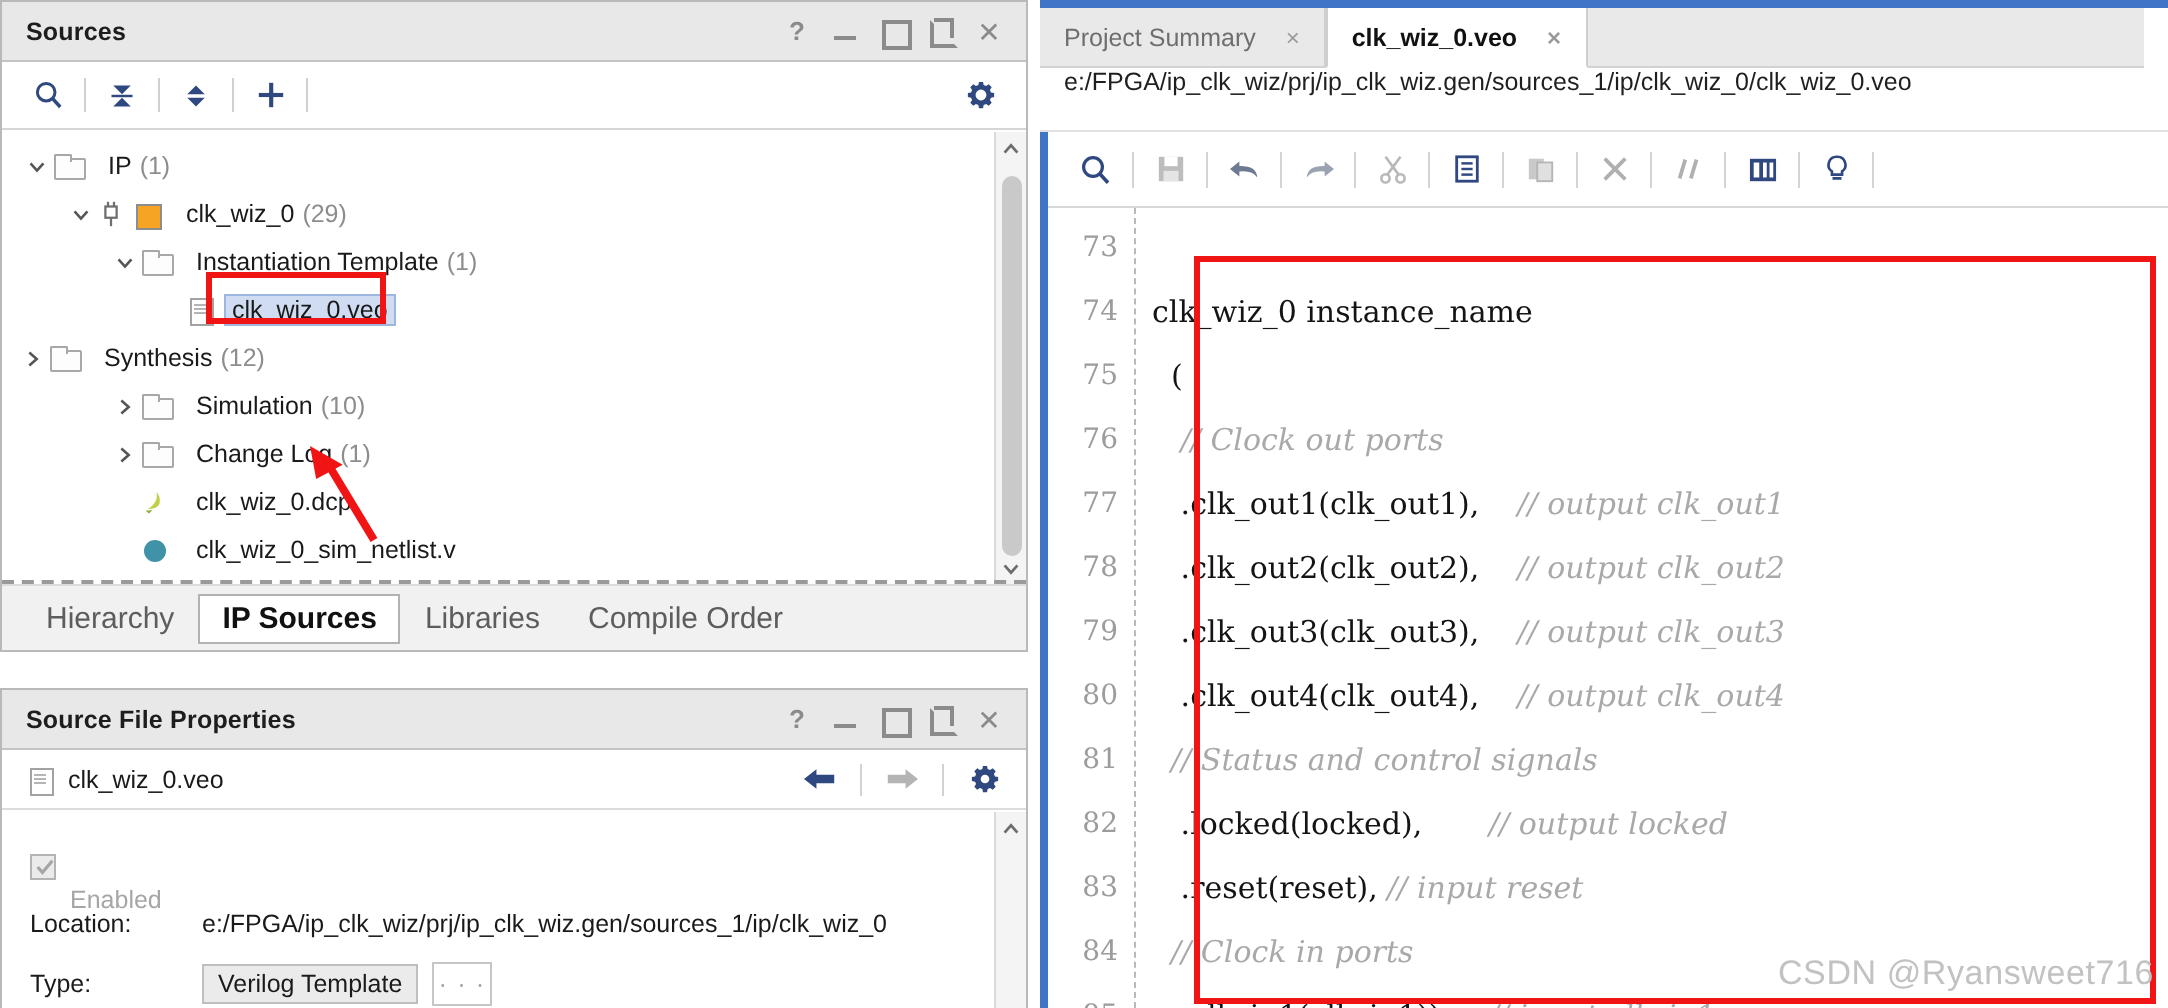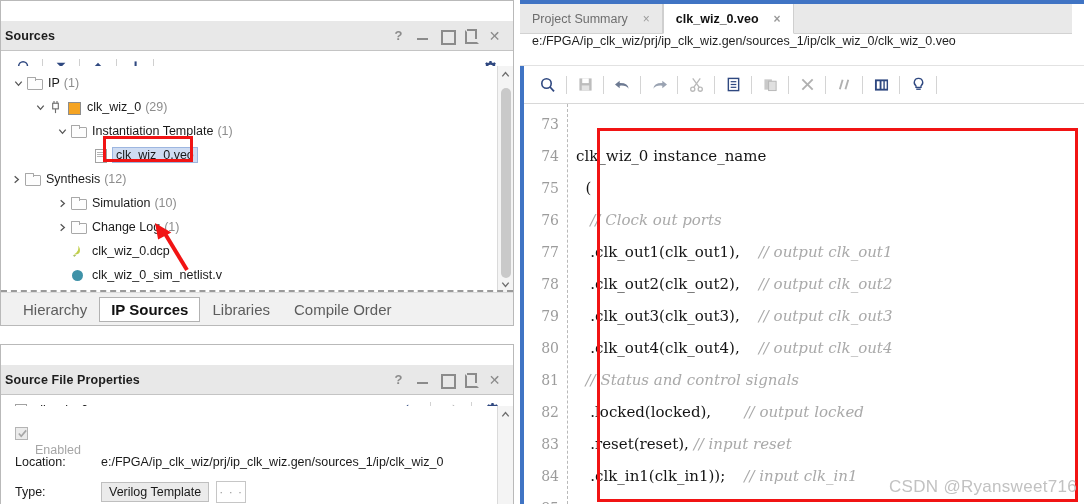--- a/index.html
+++ b/index.html
@@ -24,22 +24,21 @@
   #sources-panel {
     position: absolute; left: 0; top: 0; width: 514px; height: 326px;
     border: 1px solid #b9b9b9;
     background: #fff;
   }
   .panel-title-bar {
     height: 30px;
     background: #e8e8e8;
     border-bottom: 1px solid #c4c4c4;
     display: flex; align-items: center;
-    padding: 0 8px 0 4px;
-    margin-top: 20px;
+    padding: 0 8px 0 12px;
   }
   .panel-title {
     font-weight: bold; font-size: 12.5px; color: #1d1d1d;
     letter-spacing: .1px;
   }
   .win-btns { margin-left: auto; display: flex; align-items: center; gap: 11px; padding-right: 4px; }
   .win-btn {
     width: 13px; height: 13px;
     display: flex; align-items: center; justify-content: center;
     color: #8b8b8b; font-size: 12px; line-height: 1;
@@ -87,21 +86,21 @@
     height: 24px; display: flex; align-items: center;
     font-size: 12.5px; color: #1a1a1a; white-space: nowrap;
     padding-left: 8px;
   }
   .arrow {
     width: 15px; height: 15px; display: flex; align-items: center; justify-content: center;
     color: #5b5b5b; flex: none;
   }
   .arrow svg { display:block; }
   .arrow.blank { visibility: hidden; }
-  .tlabel { margin-left: 3px; }
+  .tlabel { margin-left: 9px; }
   .tcount { color: #8d8d8d; margin-left: 4px; }
   .ico { width: 17px; height: 16px; flex: none; position: relative; margin-right: 2px; }
 
   
   .ico-folder::before {
     content:""; position:absolute; left:1px; top:4px; width:14px; height:9px;
     border:1.3px solid #a8a8a8; background:#fdfdfd; border-radius:1px;
   }
   .ico-folder::after {
     content:""; position:absolute; left:1px; top:2px; width:7px; height:3px;
@@ -690,20 +689,21 @@
         <div class="cline"><span>clk_wiz_0 instance_name</span><span class="cmt"></span></div>
         <div class="cline"><span>  (</span><span class="cmt"></span></div>
         <div class="cline"><span>   </span><span class="cmt">// Clock out ports</span></div>
         <div class="cline"><span>   .clk_out1(clk_out1),    </span><span class="cmt">// output clk_out1</span></div>
         <div class="cline"><span>   .clk_out2(clk_out2),    </span><span class="cmt">// output clk_out2</span></div>
         <div class="cline"><span>   .clk_out3(clk_out3),    </span><span class="cmt">// output clk_out3</span></div>
         <div class="cline"><span>   .clk_out4(clk_out4),    </span><span class="cmt">// output clk_out4</span></div>
         <div class="cline"><span>  </span><span class="cmt">// Status and control signals</span></div>
         <div class="cline"><span>   .locked(locked),       </span><span class="cmt">// output locked</span></div>
         <div class="cline"><span>   .reset(reset), </span><span class="cmt">// input reset</span></div>
+        <div class="cline"><span>  </span><span class="cmt">// Clock in ports</span></div>
         <div class="cline"><span>   .clk_in1(clk_in1));    </span><span class="cmt">// input clk_in1</span></div>
       </div>
 
       <div id="code-redbox"></div>
       <div id="watermark">CSDN @Ryansweet716</div>
     </div>
   </div>
 </div>
 
 </body></html>

